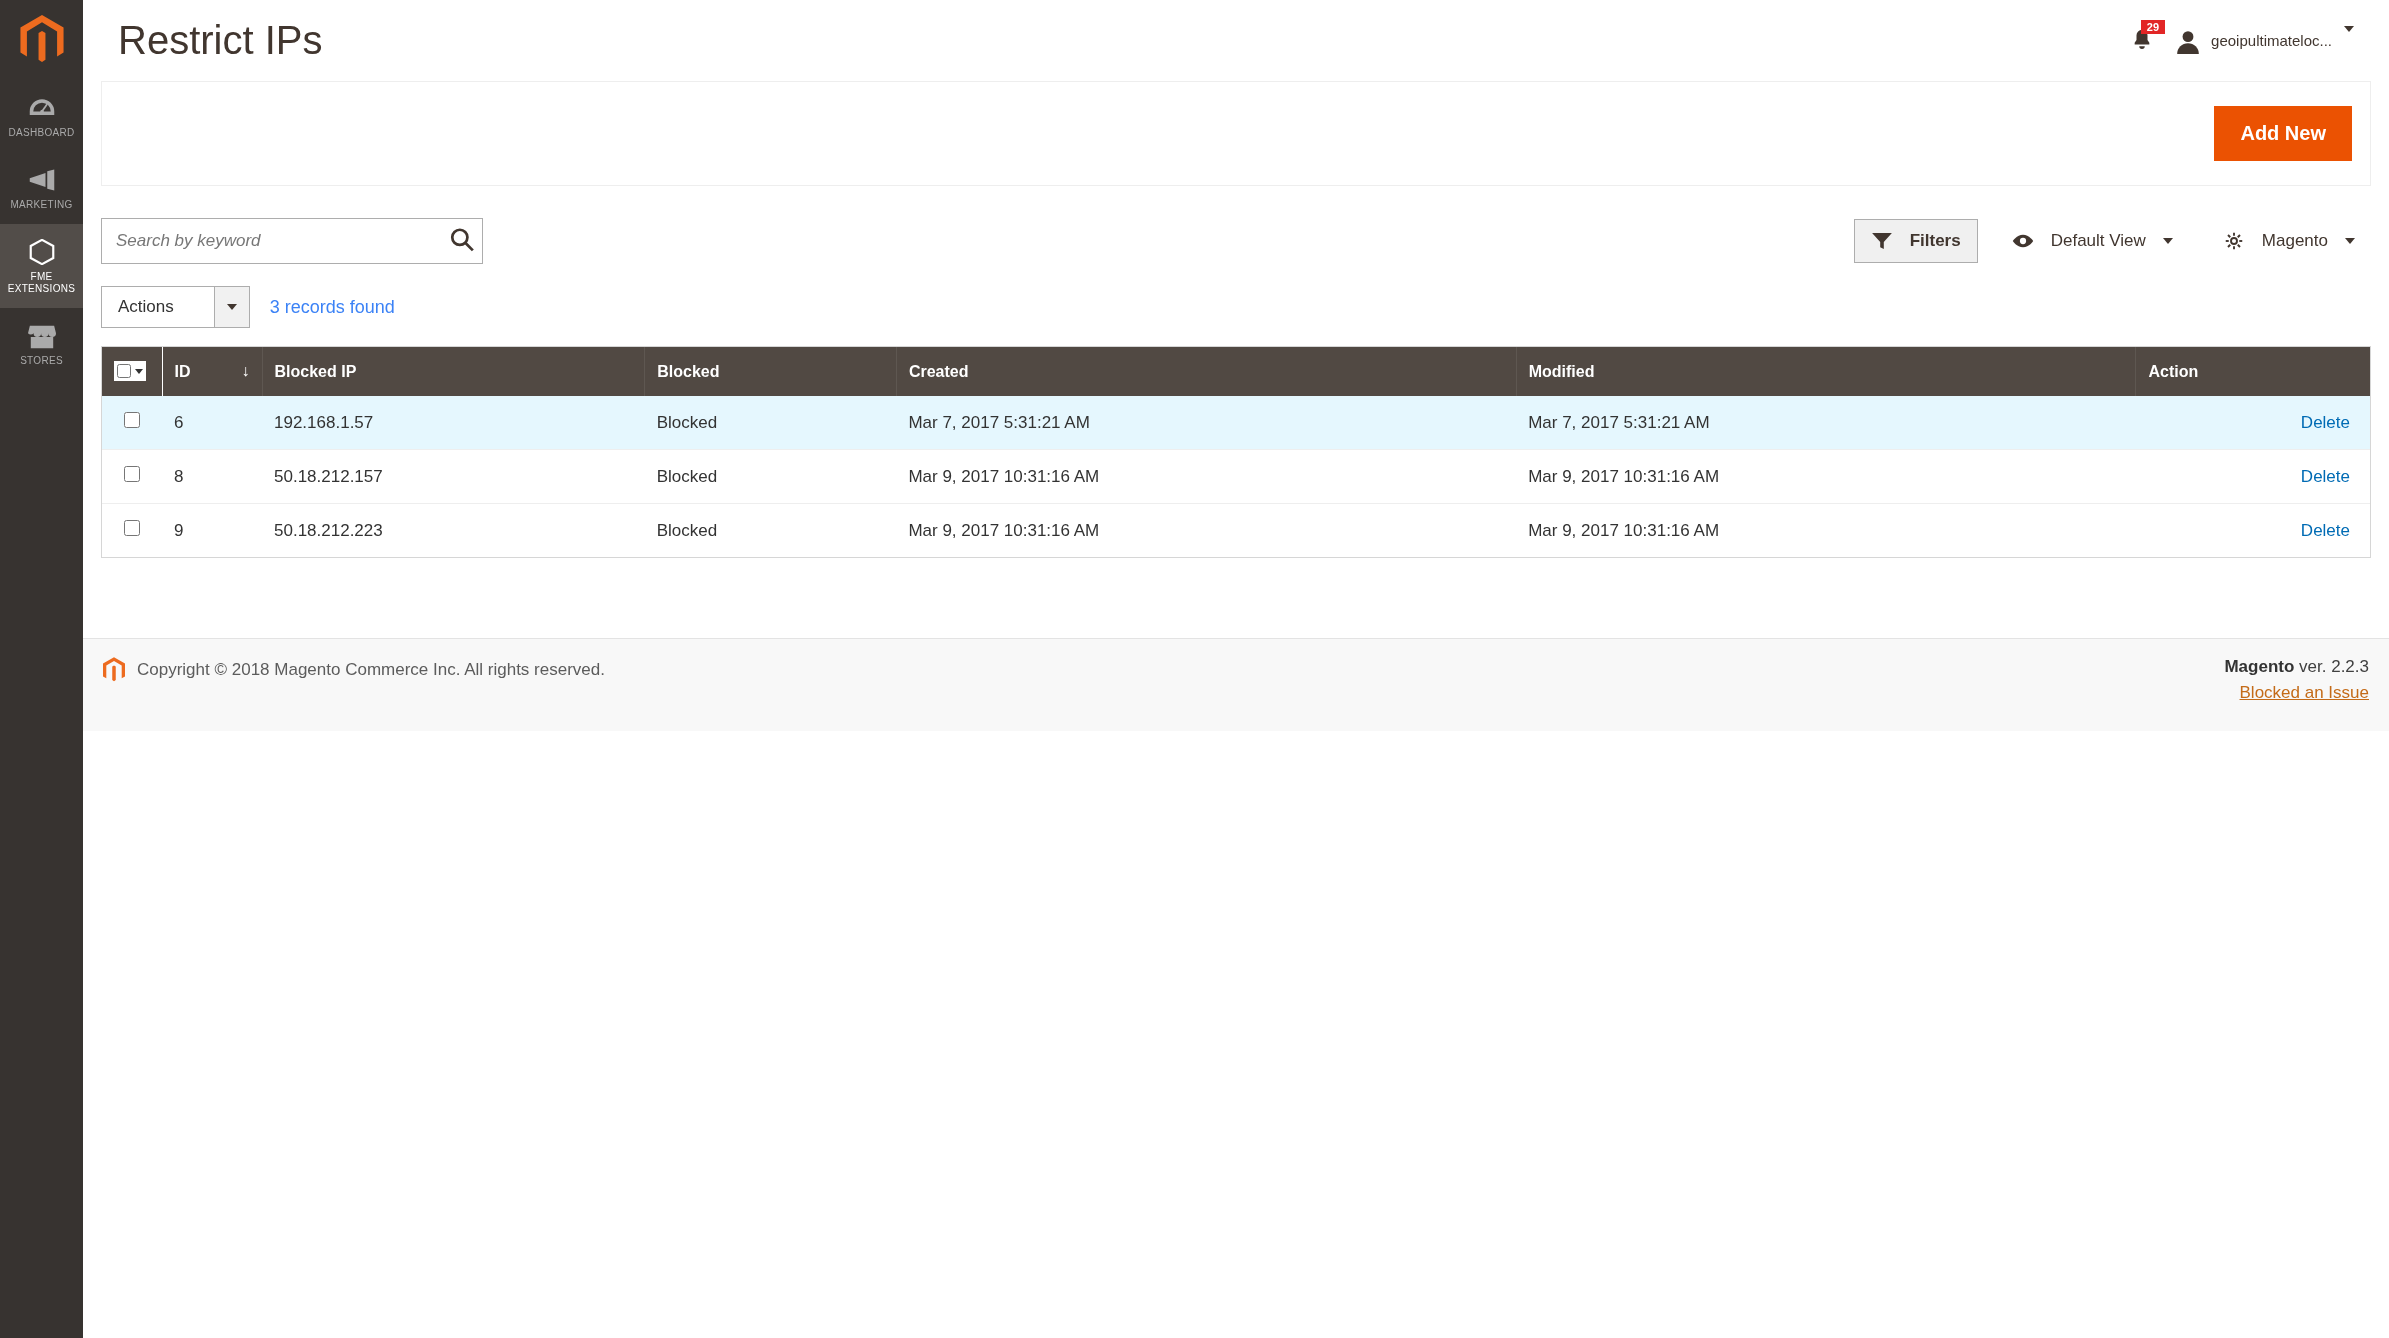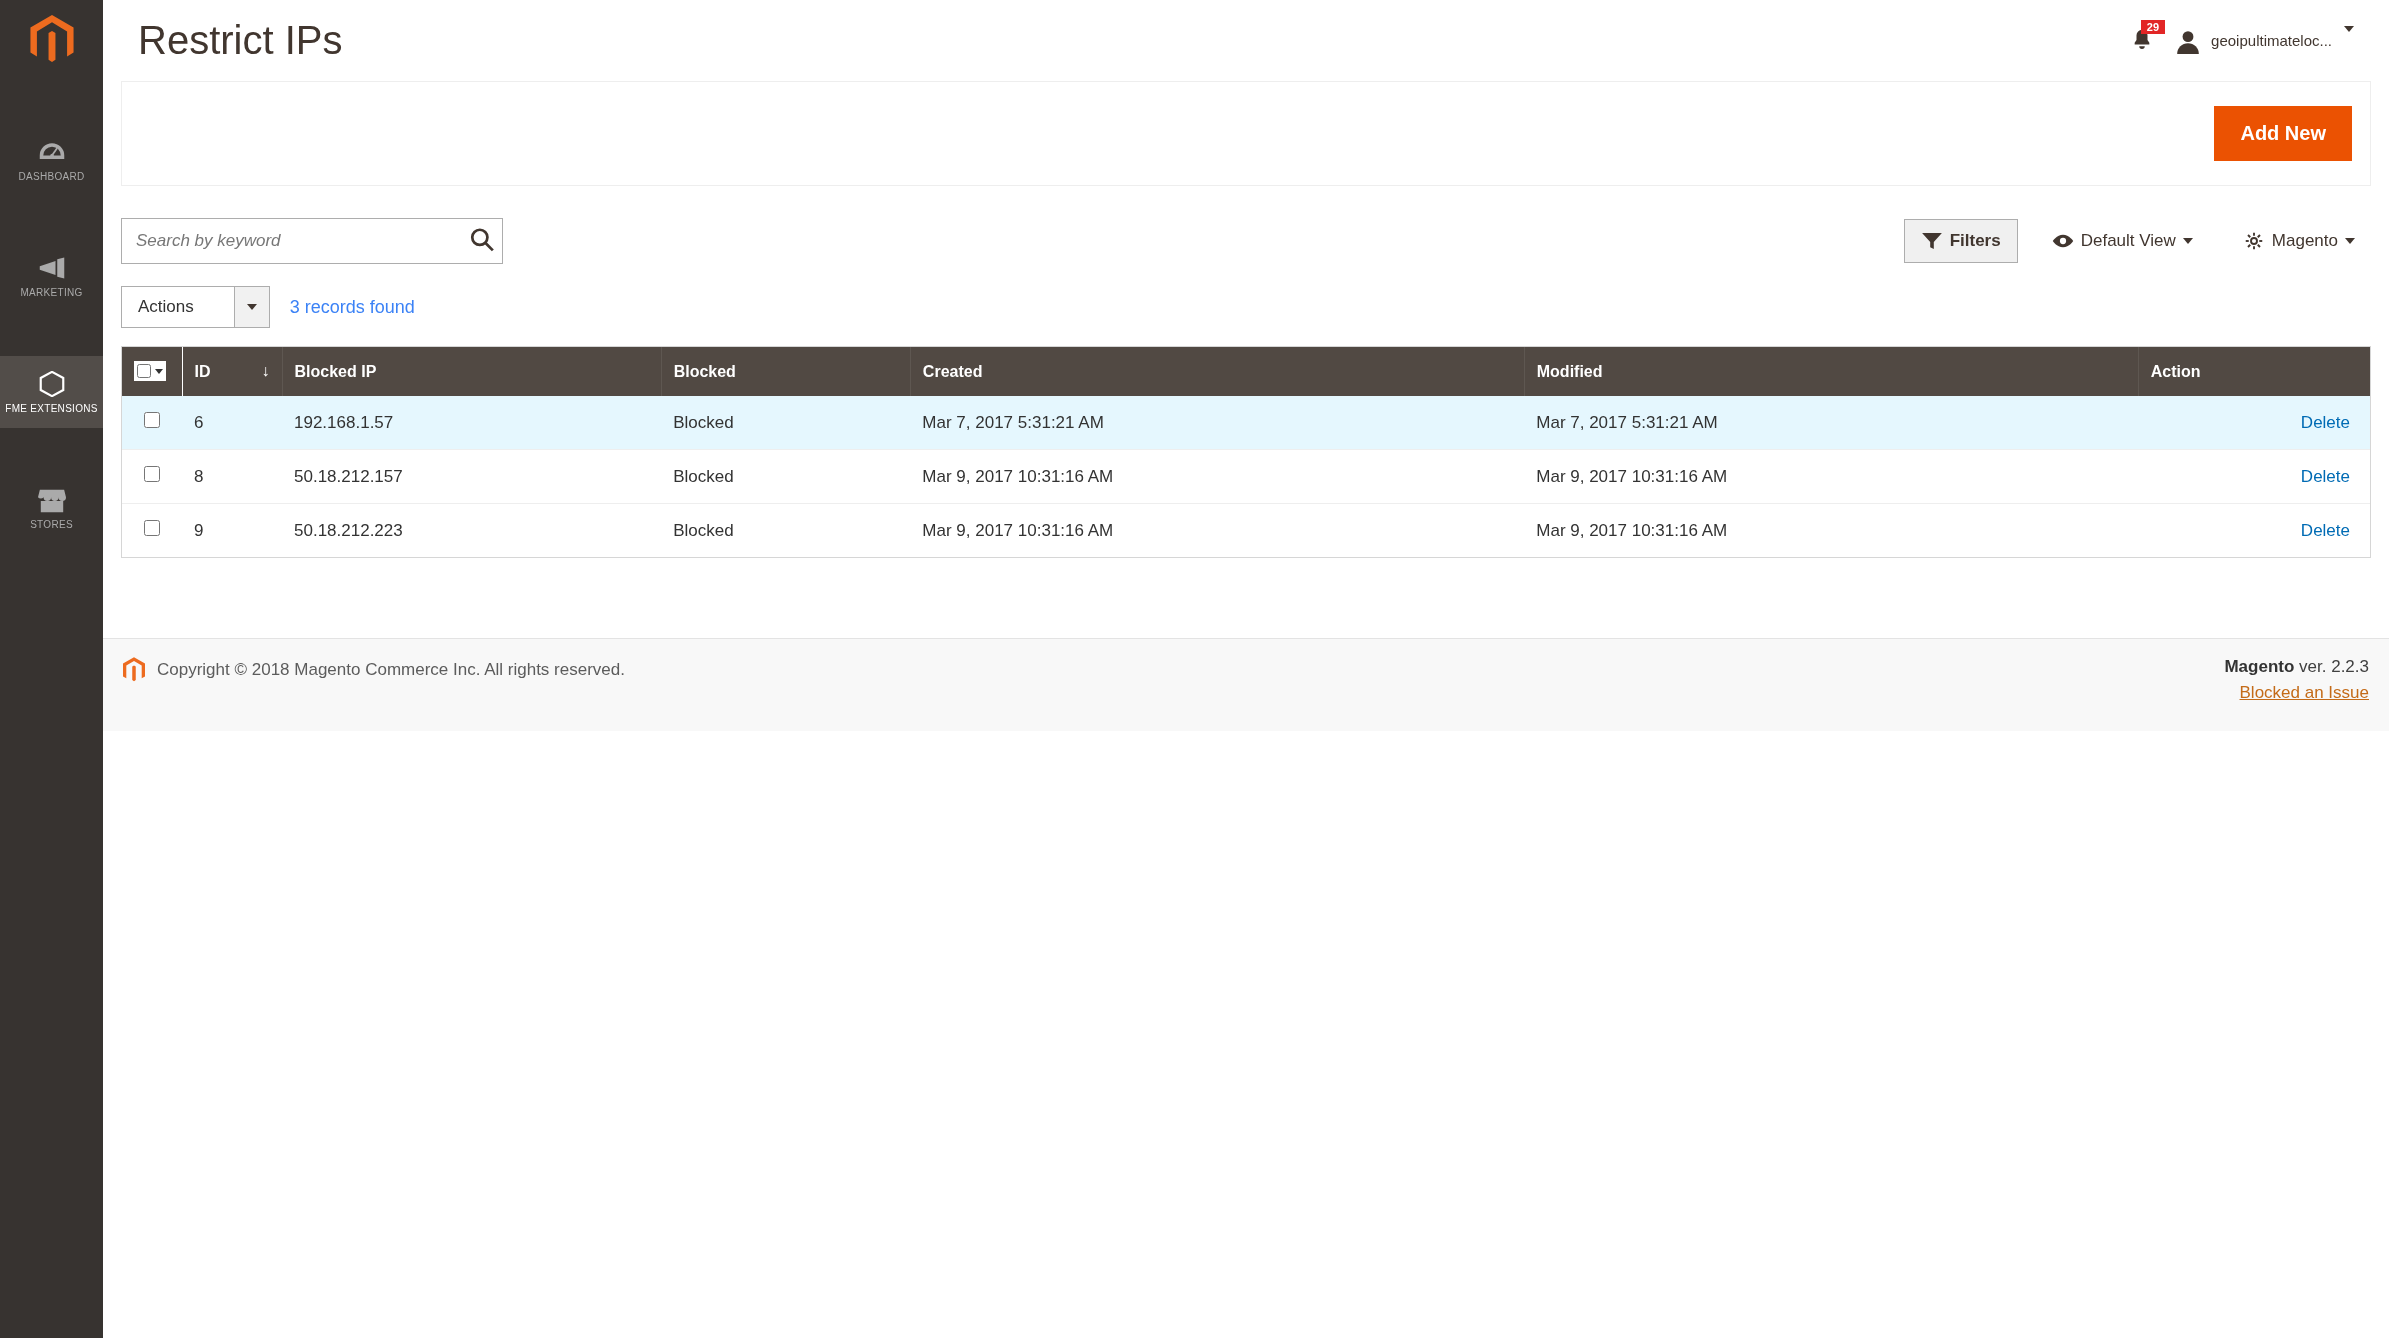--- a/index.html
+++ b/index.html
@@ -1,21 +1,21 @@
 <!DOCTYPE html>
 <html><head>
 <meta charset="utf-8">
 <style>
 * { margin:0; padding:0; box-sizing:border-box; }
 body { font-family:'Helvetica Neue',Arial,sans-serif; font-size:14px; color:#333; background:#fff; }
 
 .app { display:flex; min-height:100vh; }
 
 
-.sidebar { width:103px; background:#373330; color:#aaa; display:flex; flex-direction:column;gap:44px; }
+.sidebar { width:83px; background:#373330; color:#aaa; display:flex; flex-direction:column; }
 .sidebar-logo { height:80px; display:flex; align-items:center; justify-content:center; }
 .sidebar-logo svg { width:44px; height:50px; }
 .nav-item { display:flex; flex-direction:column; align-items:center; justify-content:center; padding:15px 4px 13px; cursor:pointer; color:#aaa; font-size:10px; letter-spacing:0.3px; text-align:center; line-height:1.2; }
 .nav-item.active { background:#524d49; color:#fff; }
 .nav-item .ico { height:26px; display:flex; align-items:center; justify-content:center; margin-bottom:6px; }
 .nav-item .ico svg { width:28px; height:26px; fill:#aaa; }
 .nav-item.active .ico svg { fill:#fff; }
 .nav-label { text-transform:uppercase; }
 
 
@@ -38,21 +38,21 @@
 .btn-primary { background:#eb5202; color:#fff; font-size:20px; font-weight:600; border:0; padding:16px 26px; cursor:pointer; }
 
 
 .toolbar { display:flex; align-items:center; padding:32px 18px 10px 18px; gap:18px; }
 .search-wrap { position:relative; width:382px; }
 .search-input { width:100%; border:1px solid #adadad; padding:12px 50px 12px 14px; font-size:17px; font-style:italic; color:#666; }
 .search-input::placeholder { color:#777; font-style:italic; }
 .search-btn { position:absolute; right:8px; top:50%; transform:translateY(-50%); background:none; border:0; cursor:pointer; }
 .search-btn svg { width:26px; height:26px; fill:#41362f; }
 .spacer { flex:1; }
-.ctrl { display:flex; align-items:center; gap:7px; font-size:17px; color:#41362f; cursor:pointer; padding:11px 16px; }
+.ctrl { display:flex; align-items:center; gap:17px; font-size:17px; color:#41362f; cursor:pointer; padding:11px 16px; }
 .ctrl.filters { border:1px solid #adadad; background:#f0f0f0; font-weight:600; }
 .ctrl svg { width:22px; height:18px; fill:#41362f; }
 .caret-sm { width:0; height:0; border-left:5px solid transparent; border-right:5px solid transparent; border-top:6px solid #41362f; }
 
 
 .grid-top { display:flex; align-items:center; padding:12px 18px 18px 18px; gap:20px; }
 .actions-dd { display:flex; }
 .actions-dd .dd-label { border:1px solid #adadad; border-right:0; padding:10px 40px 10px 16px; font-size:17px; background:#fff; }
 .actions-dd .dd-btn  { border:1px solid #adadad; background:#f1f1f1; width:36px; display:flex; align-items:center; justify-content:center; cursor:pointer; }
 .records { font-size:18px; color:#3b82f6; }

